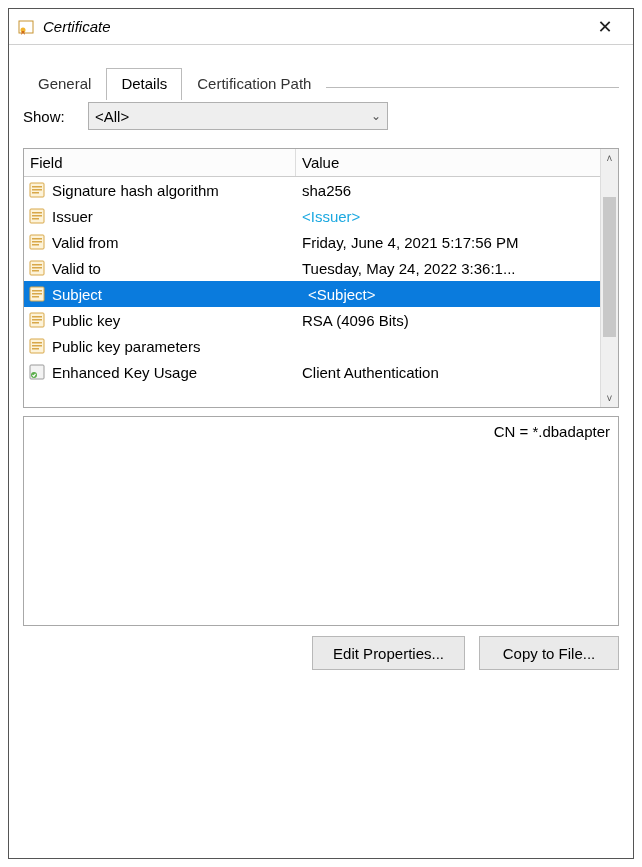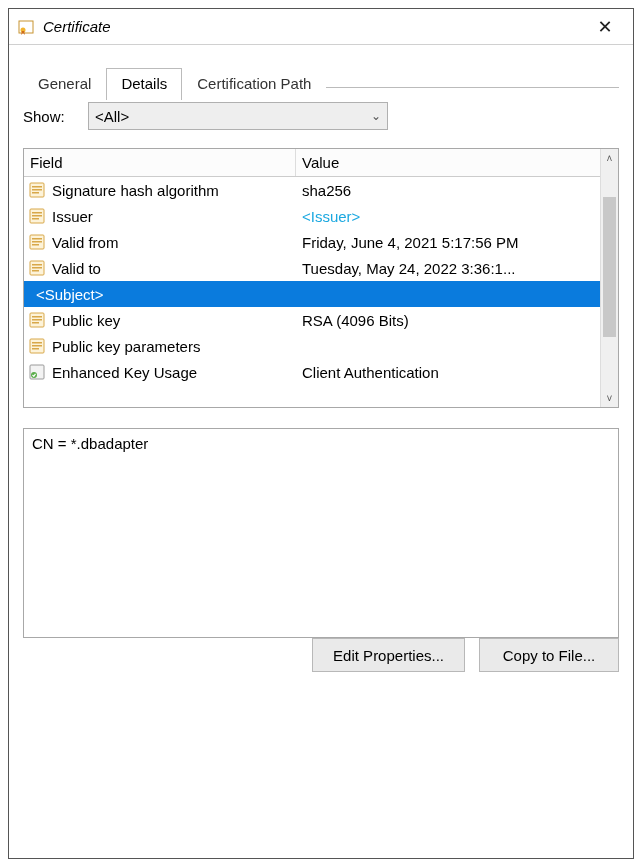--- a/index.html
+++ b/index.html
@@ -12,37 +12,37 @@
     .close-x { font-size: 18px; font-weight: 300; color: #222; }
     .content-area { flex: 1; padding: 10px 14px 14px 14px; display: flex; flex-direction: column; }
     .tabs { display: flex; border-bottom: 1px solid #bbb; margin-bottom: 14px; }
     .tab { padding: 6px 14px 8px 14px; border: 1px solid transparent; border-bottom: none; cursor: default; position: relative; top: 13px; background: #fff; }
     .tab.active { border-color: #bbb; background: #fff; z-index: 2; }
     .tab.inactive { color: #333; }
     .show-row { display: flex; align-items: center; margin-bottom: 18px; }
     .show-label { width: 65px; }
     .show-select { width: 300px; height: 28px; border: 1px solid #b0b0b0; background: #eee; display: flex; align-items: center; padding: 0 6px; justify-content: space-between; }
     .chev { font-size: 12px; color: #555; }
-    .list-container { border: 1px solid #a8a8a8; height: 260px; position: relative; background: #fff; margin-bottom: 20px; display: flex; }
+    .list-container { border: 1px solid #a8a8a8; height: 260px; position: relative; background: #fff; margin-bottom: 8px; display: flex; }
     .list-body { flex: 1; overflow: hidden; }
     .list-header { display: flex; border-bottom: 1px solid #ccc; height: 28px; align-items: center; background: #fcfcfc; }
     .col-field { width: 272px; padding-left: 6px; border-right: 1px solid #ddd; height: 100%; display: flex; align-items: center; }
     .col-value { flex: 1; padding-left: 6px; }
     .row { display: flex; height: 26px; align-items: center; }
     .row.selected { background: #0a7bdd; color: #fff; }
     .cell-field { width: 272px; display: flex; align-items: center; padding-left: 4px; }
     .cell-value { flex: 1; padding-left: 6px; white-space: nowrap; overflow: hidden; text-overflow: clip; }
     .row-icon { width: 18px; height: 18px; margin-right: 6px; flex-shrink: 0; }
     .selected .cell-value { padding-left: 12px; }
     .issuer-val { color: #1ba8e0; }
     .scrollbar-v { width: 18px; background: #f0f0f0; display: flex; flex-direction: column; border-left: 1px solid #ddd; }
     .sb-arrow { height: 18px; display: flex; align-items: center; justify-content: center; font-size: 10px; color: #555; }
     .sb-track { flex: 1; position: relative; }
     .sb-thumb { position: absolute; left: 2px; right: 2px; top: 30px; height: 140px; background: #c8c8c8; }
-    .detail-box { border: 1px solid #a8a8a8; height: 210px; padding: 6px 8px; background: #fff; }
+    .detail-box { border: 1px solid #a8a8a8; height: 210px; padding: 6px 8px; margin-bottom: 10px; background: #fff; text-align: right; }
     .button-row { display: flex; justify-content: flex-end; gap: 14px; margin-bottom: 10px; }
     .btn { height: 34px; padding: 0 20px; background: #eaeaea; border: 1px solid #b8b8b8; display: flex; align-items: center; justify-content: center; cursor: default; min-width: 140px; }
     .footer-row { margin-top: auto; display: flex; justify-content: flex-end; padding-top: 14px; }
     .ok-btn { width: 108px; height: 32px; border: 2px solid #1a7fd4; background: #fff; display: flex; align-items: center; justify-content: center; cursor: default; }
   </style>
 </head>
 <body>
 
 <div class="window">
   <div class="titlebar">
@@ -123,20 +123,29 @@
                     <rect x="2" y="2" width="14" height="14" rx="1" fill="#fdf3d9" stroke="#d8a84a"></rect>
                     <rect x="4" y="5" width="10" height="1.5" fill="#d8a84a"></rect>
                     <rect x="4" y="8" width="10" height="1.5" fill="#d8a84a"></rect>
                     <rect x="4" y="11" width="7" height="1.5" fill="#d8a84a"></rect>
                   </svg></span>
                 <span>Valid to</span>
               </div>
               <div class="cell-value">Tuesday, May 24, 2022 3:36:1...</div>
             </div>
             <div class="row selected">
+              <div class="cell-field">
+                <span class="row-icon"><svg viewBox="0 0 18 18">
+                    <rect x="2" y="2" width="14" height="14" rx="1" fill="#fdf3d9" stroke="#d8a84a"></rect>
+                    <rect x="4" y="5" width="10" height="1.5" fill="#d8a84a"></rect>
+                    <rect x="4" y="8" width="10" height="1.5" fill="#d8a84a"></rect>
+                    <rect x="4" y="11" width="7" height="1.5" fill="#d8a84a"></rect>
+                  </svg></span>
+                <span>Subject</span>
+              </div>
               <div class="cell-value">&lt;Subject&gt;</div>
             </div>
             <div class="row">
               <div class="cell-field">
                 <span class="row-icon"><svg viewBox="0 0 18 18">
                     <rect x="2" y="2" width="14" height="14" rx="1" fill="#fdf3d9" stroke="#d8a84a"></rect>
                     <rect x="4" y="5" width="10" height="1.5" fill="#d8a84a"></rect>
                     <rect x="4" y="8" width="10" height="1.5" fill="#d8a84a"></rect>
                     <rect x="4" y="11" width="7" height="1.5" fill="#d8a84a"></rect>
                   </svg></span>

